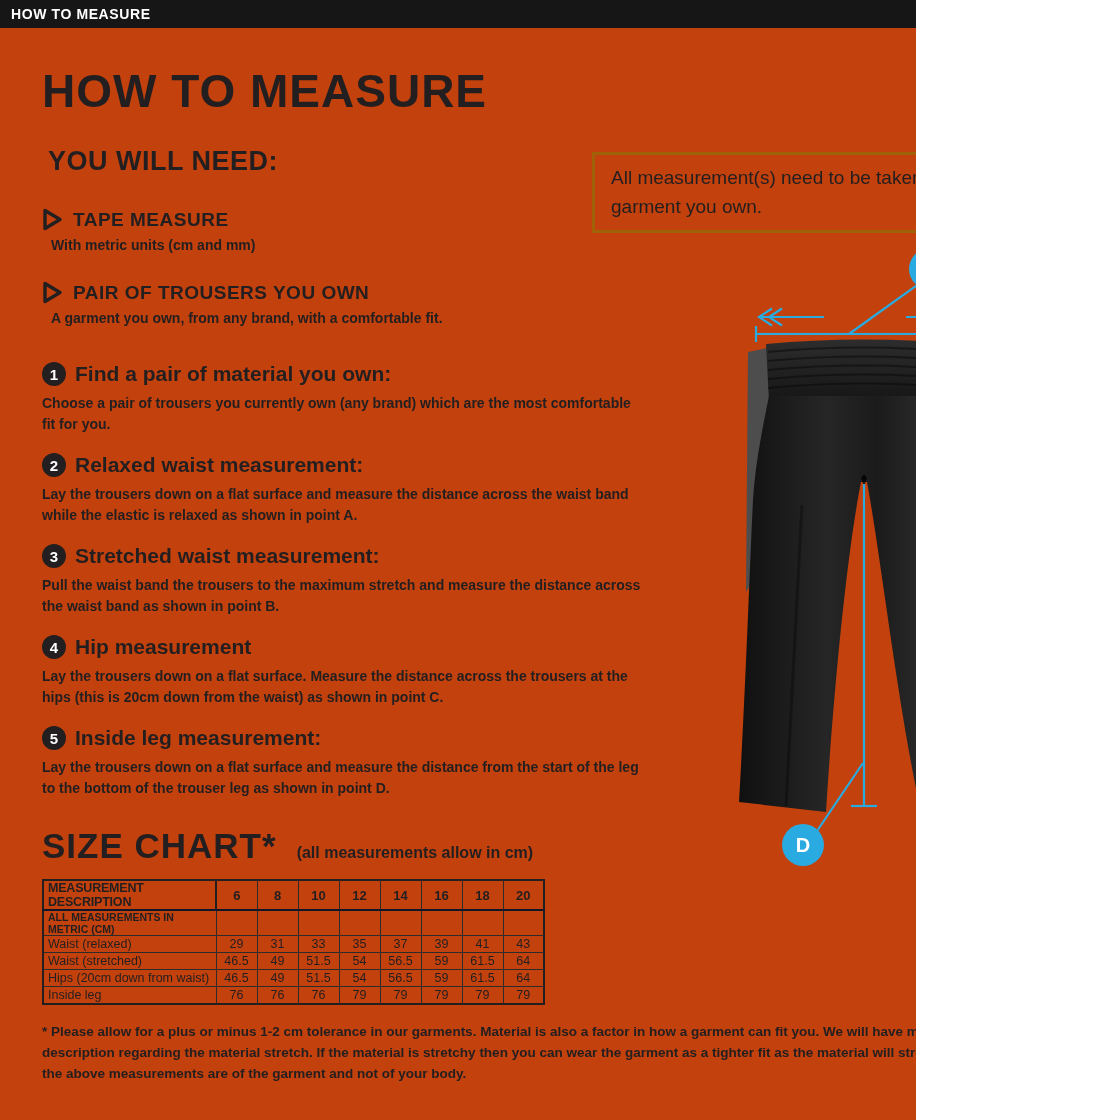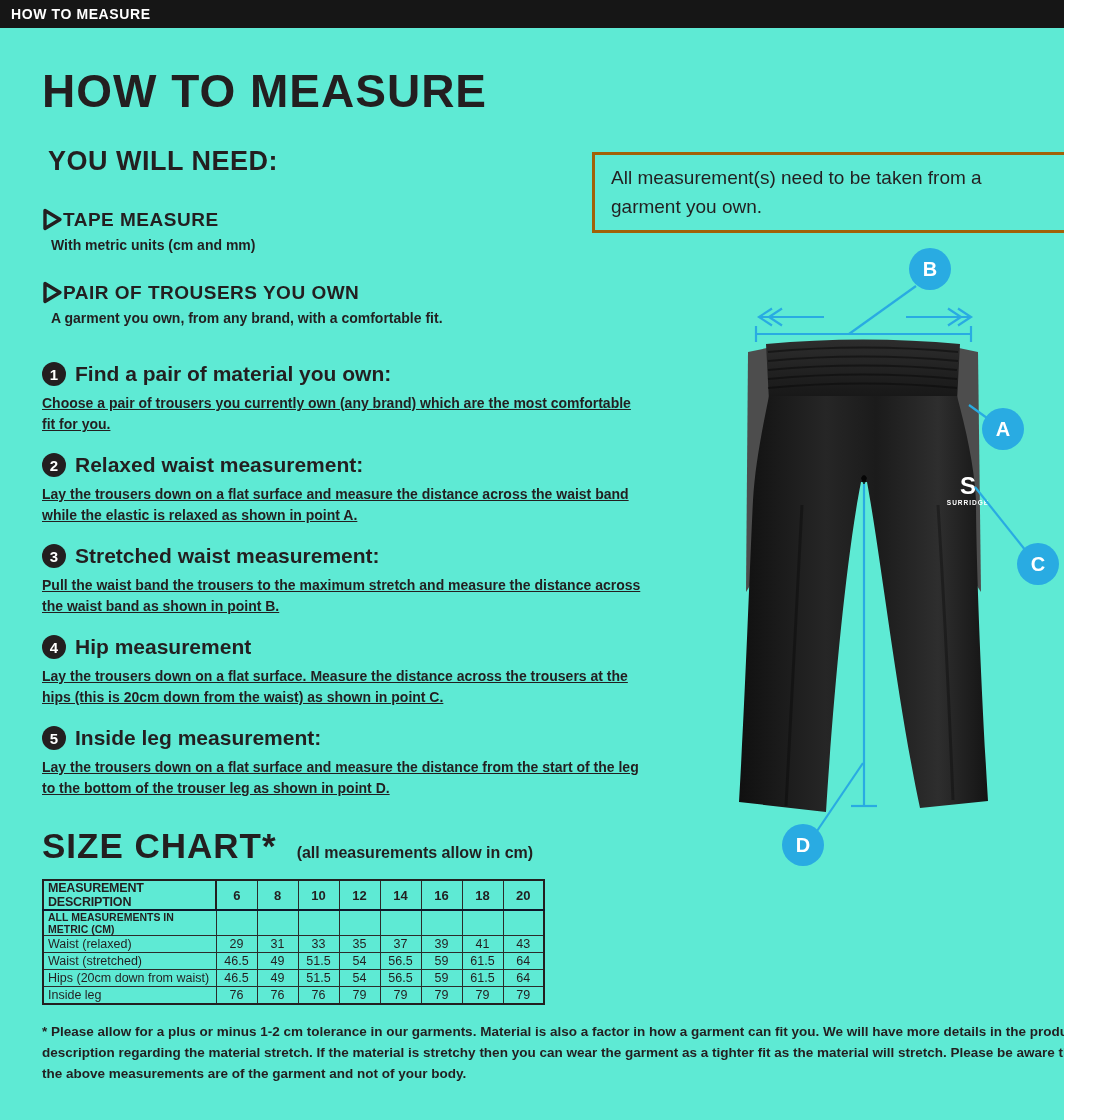--- a/index.html
+++ b/index.html
@@ -1,45 +1,45 @@
 <!DOCTYPE html>
 <html><head>
 <meta charset="utf-8">
 <style>
   * { margin:0; padding:0; box-sizing:border-box; }
   body { background:#fff; }
   .canvas {
-    position:relative; width:1064px; height:1120px; background:#5eead4;
+    position:relative; width:916px; height:1120px; background:#c2410c;
     font-family:"Liberation Sans", sans-serif; color:#231f20; overflow:hidden;
   }
   
   .topbar{position:absolute;left:0;top:0;width:1120px;height:28px;background:#161616;
     display:flex;align-items:center;justify-content:space-between;padding:0 11px;}
   .topbar-title{color:#fff;font-weight:bold;font-size:14px;letter-spacing:.6px;}
   .topbar-logo{display:flex;flex-direction:column;align-items:center;color:#fff;line-height:1;margin-top:1px;}
   .topbar-logo .s{font-size:13px;font-weight:bold;}
   .topbar-logo .name{font-size:5px;letter-spacing:.7px;font-weight:bold;margin-top:1px;}
   
   .page-title{position:absolute;left:42px;top:64px;font-size:46px;font-weight:bold;letter-spacing:1px;}
   .ywn-heading{position:absolute;left:48px;top:146px;font-size:27px;font-weight:bold;letter-spacing:.5px;}
   
   .need-item{position:absolute;left:42px;}
-  .need-row{display:flex;align-items:flex-end;}
+  .need-row{display:flex;align-items:flex-end;gap:10px;}
   .need-title{font-size:19px;font-weight:bold;letter-spacing:.5px;}
   .need-sub{font-size:14px;font-weight:bold;margin-top:6px;margin-left:9px;}
   
   .note-box{position:absolute;left:592px;top:152px;width:478px;height:81px;border:3px solid #a16207;
     display:flex;align-items:center;padding:0 16px;font-size:19px;font-weight:normal;line-height:1.5;}
   
   .step{position:absolute;left:42px;width:615px;}
   .step-head{display:flex;align-items:center;gap:9px;}
   .step-num{width:24px;height:24px;border-radius:50%;background:#231f20;color:#fff;font-size:15px;
     font-weight:bold;display:flex;align-items:center;justify-content:center;flex:0 0 24px;}
   .step-title{font-size:21px;font-weight:bold;}
-  .step-body{margin-top:7px;font-size:14px;font-weight:bold;line-height:1.5;width:602px;text-decoration:underline;}
+  .step-body{margin-top:7px;font-size:14px;font-weight:bold;line-height:1.5;width:602px;}
   
   .size-chart-head{position:absolute;left:42px;top:826px;display:flex;align-items:baseline;gap:20px;}
   .size-chart-title{font-size:35px;font-weight:bold;letter-spacing:1px;}
   .size-chart-sub{font-size:16px;font-weight:bold;}
   table.size-table{position:absolute;left:42px;top:879px;width:503px;border-collapse:collapse;
     table-layout:fixed;border:2px solid #231f20;}
   .size-table th,.size-table td{border:1px solid #2b2b2b;}
   .size-table thead th{font-size:13px;font-weight:bold;height:28px;text-align:center;border-bottom:2px solid #0f172a;}
   .size-table thead th.desc{font-size:12.5px;text-align:left;padding-left:4px;letter-spacing:-.2px;border-right:2px solid #231f20;}
   .size-table td{font-size:12.5px;text-align:center;height:17px;}

